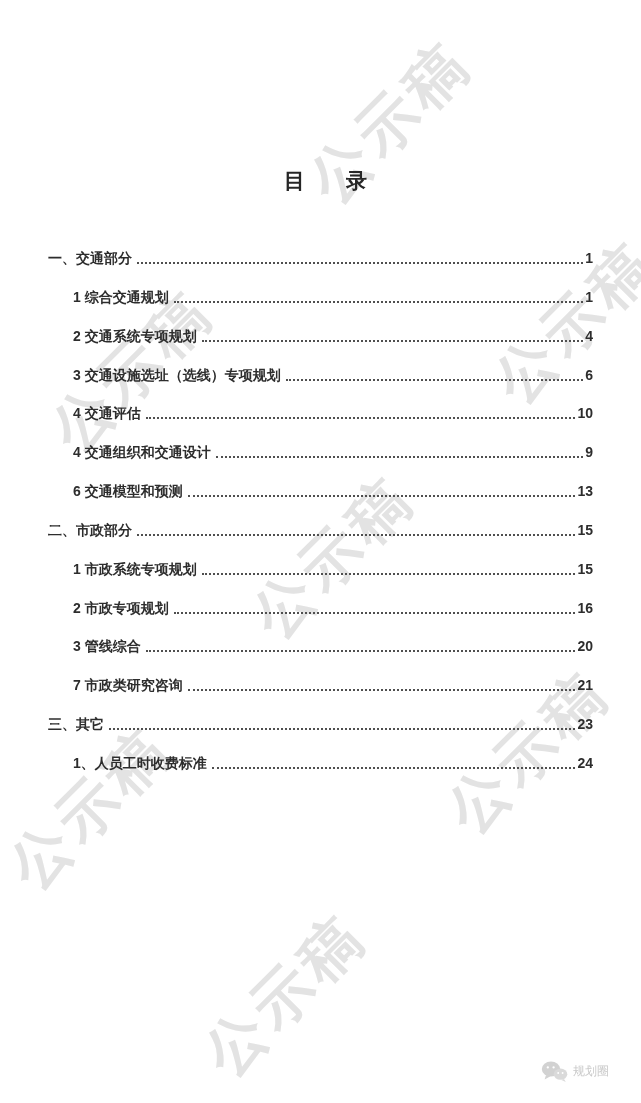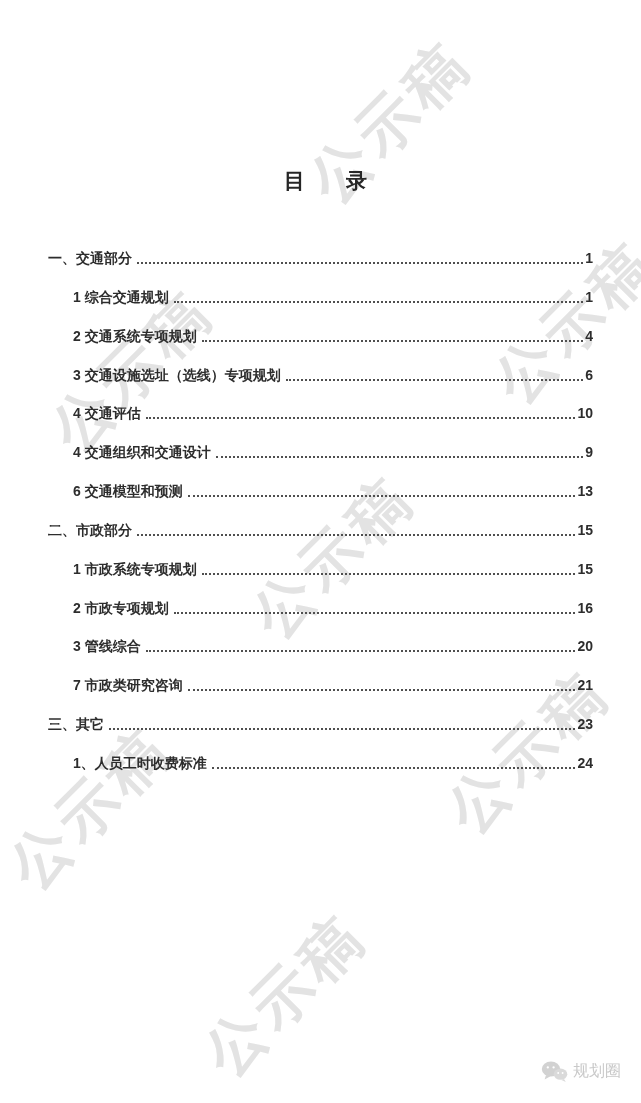--- a/index.html
+++ b/index.html
@@ -71,21 +71,21 @@
   .toc-page { flex: 0 0 auto; white-space: nowrap; }
   
   .footer {
     position: absolute;
     left: 541px;
     top: 1060px;
     display: flex;
     align-items: center;
     gap: 5px;
     color: #c9c9c9;
-    font-size: 16px;
+    font-size: 12px;
     font-weight: 400;
     white-space: nowrap;
   }
   .footer .wx-icon { display: block; flex: 0 0 auto; }
 </style>
 </head>
 <body>
 
 <div class="page">
 

